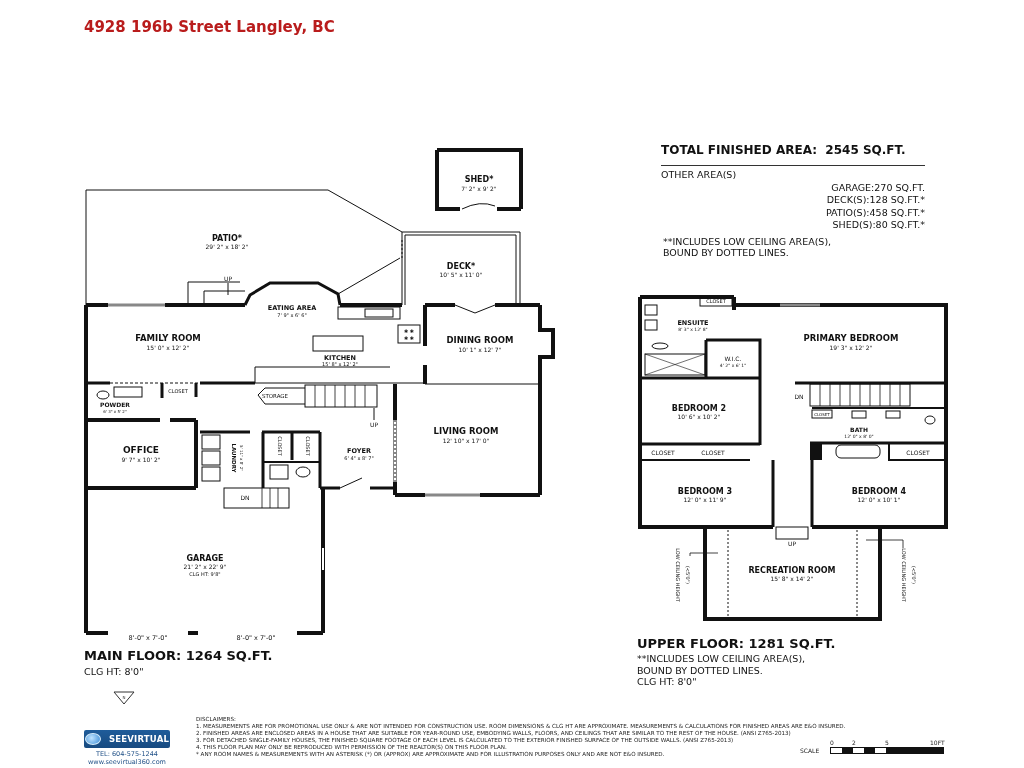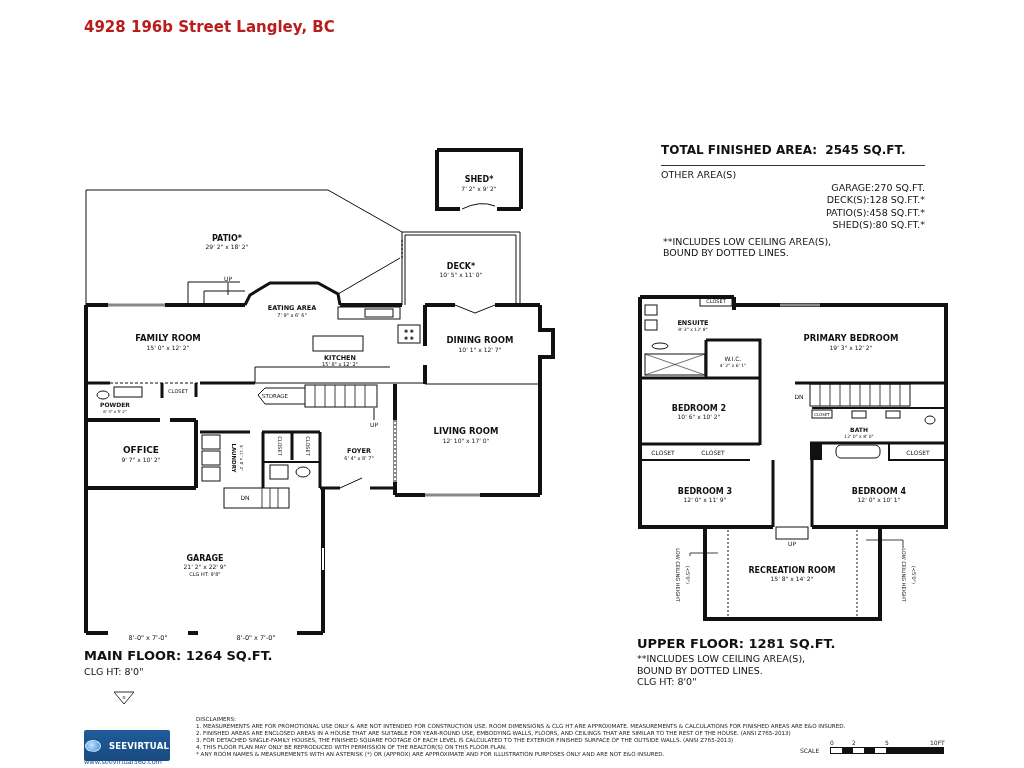--- a/index.html
+++ b/index.html
@@ -15,24 +15,24 @@
   .summary .row { display:flex; justify-content:flex-end; line-height:12.5px; }
   .summary .heading { line-height:12.5px; }
   .summary .note { margin-top:4px; line-height:11.5px; padding-left:2px; }
   .floor-caption { font-size:13px; font-weight:bold; white-space:nowrap; }
   .floor-sub { font-size:9.5px; line-height:11.5px; }
   .main-caption { left:84px; top:648px; }
   .main-sub { left:84px; top:666px; }
   .upper-caption { left:637px; top:636px; }
   .upper-sub { left:637px; top:653px; }
   .date { left:92px; top:722px; font-size:8px; font-weight:bold; width:70px; text-align:center; color:#222;margin-top:16px; }
-  .logo { left:84px; top:730px; width:86px; height:31px; background:linear-gradient(#1f5c9a,#174a80); border-radius:2px; display:flex; align-items:center; justify-content:center; gap:8px; }
+  .logo { left:84px; top:730px; width:86px; height:18px; background:linear-gradient(#1f5c9a,#174a80); border-radius:2px; display:flex; align-items:center; justify-content:center; gap:8px; }
   .logo .globe { width:14px; height:10px; border-radius:50%; background:radial-gradient(circle at 40% 40%, #bfe3ff, #3a8bd6); border:1px solid #d8eefc; }
   .logo .brand { color:#fff; font-size:8.5px; font-weight:bold; letter-spacing:0.2px; }
-  .tel { left:84px; top:750px; width:86px; font-size:6.5px; text-align:left; color:#1f4f86; line-height:8px; }
+  .tel { left:84px; top:750px; width:86px; font-size:6.5px; text-align:center; color:#1f4f86; line-height:8px; }
   .disclaimer { left:196px; top:716px; font-size:5.6px; line-height:7px; color:#222; white-space:nowrap; }
   .scale-label { left:800px; top:747px; font-size:6px; color:#222; }
   .scale-ticks { left:830px; top:740px; width:112px; font-size:6px; color:#222; position:absolute; }
   .scale-ticks span { position:absolute; top:0; }
   .scale-bar { left:830px; top:747px; width:112px; height:5px; border:1px solid #111; display:flex; }
   .scale-bar div { height:100%; }
 </style>
 </head>
 <body>
 

